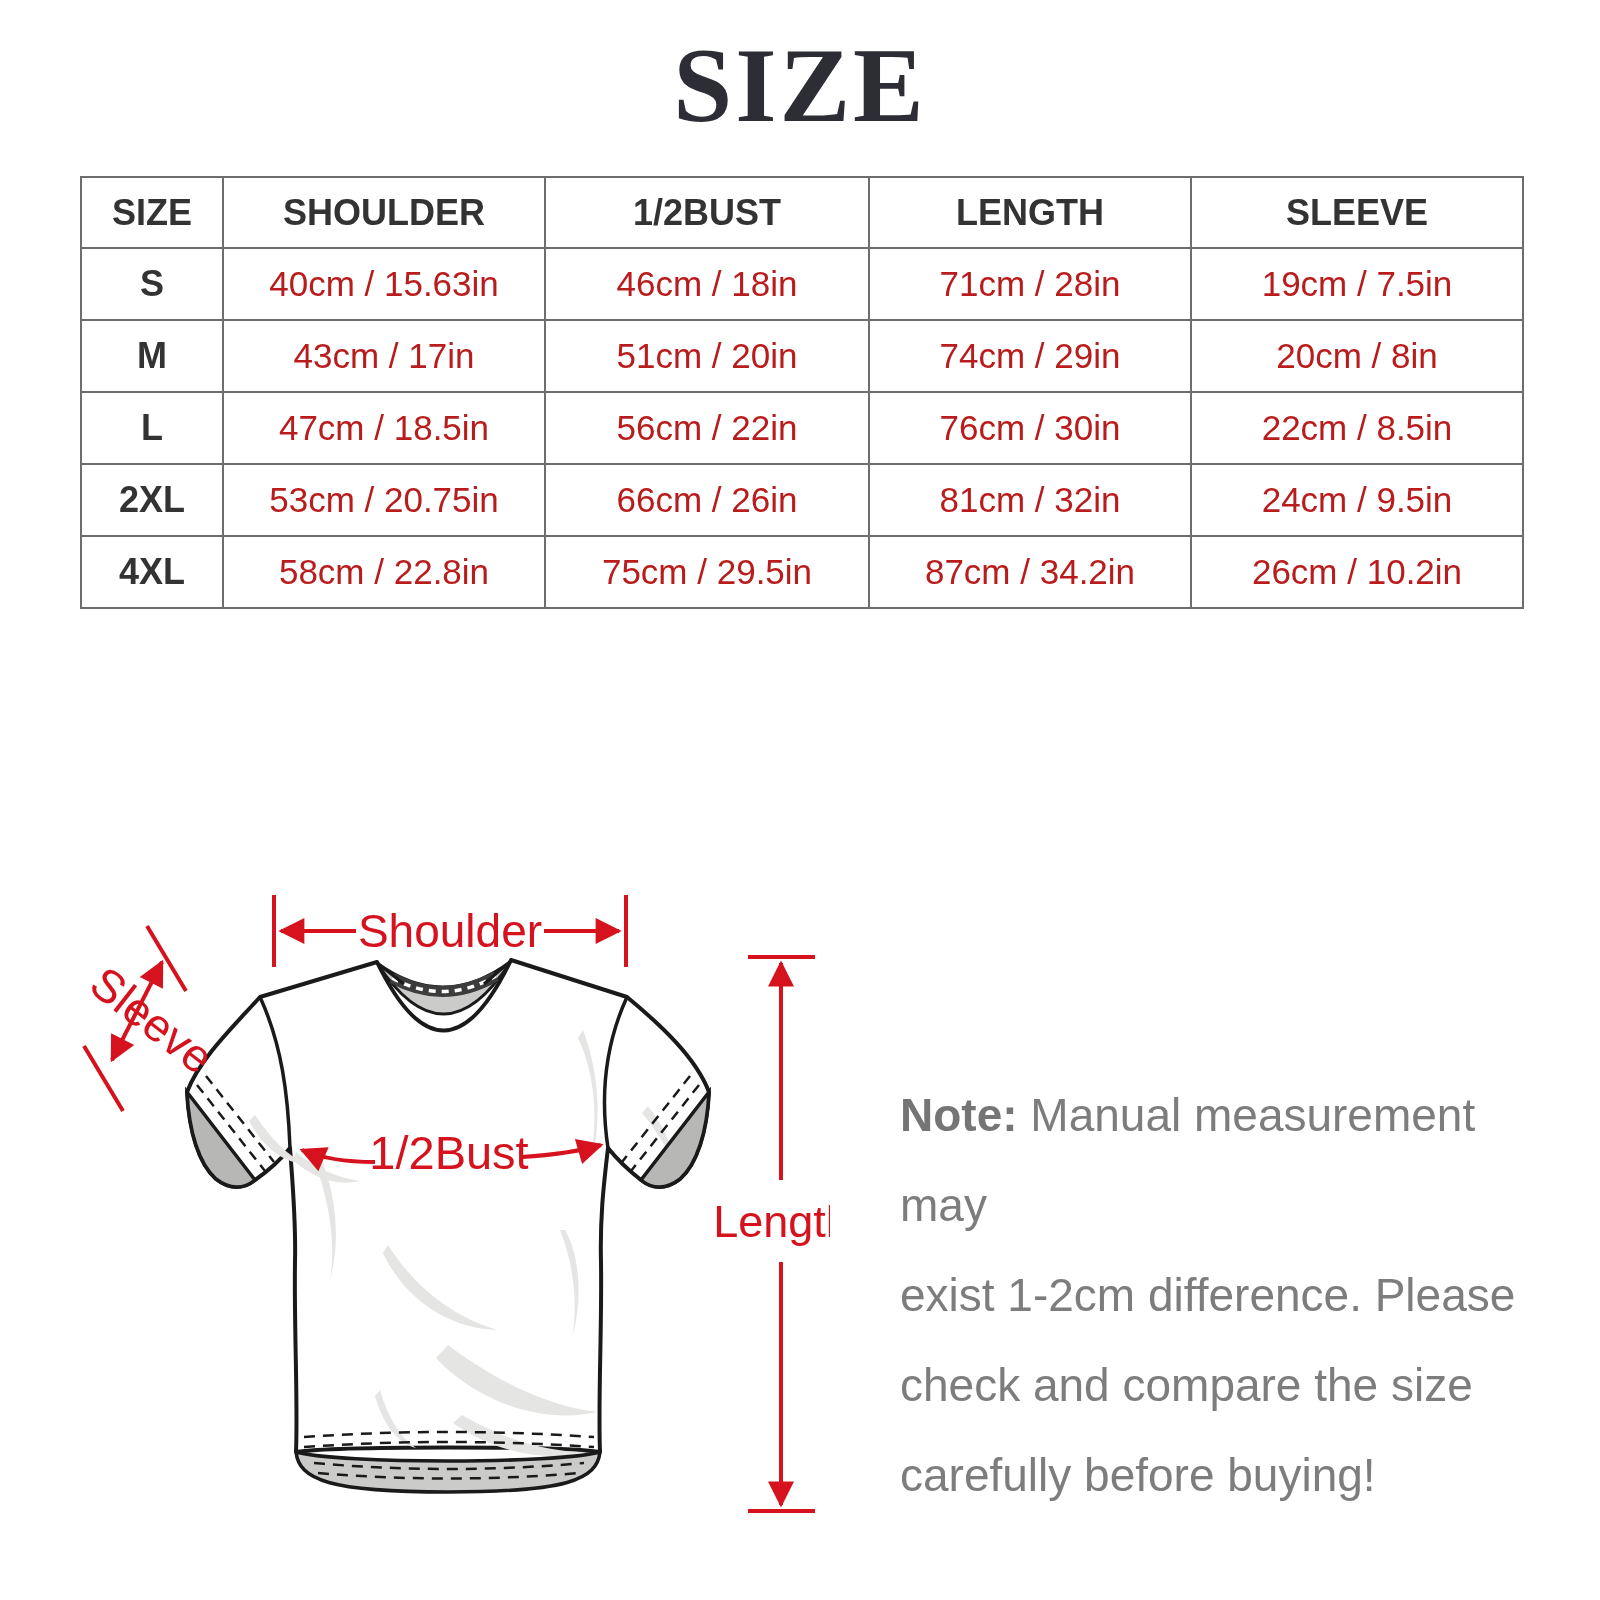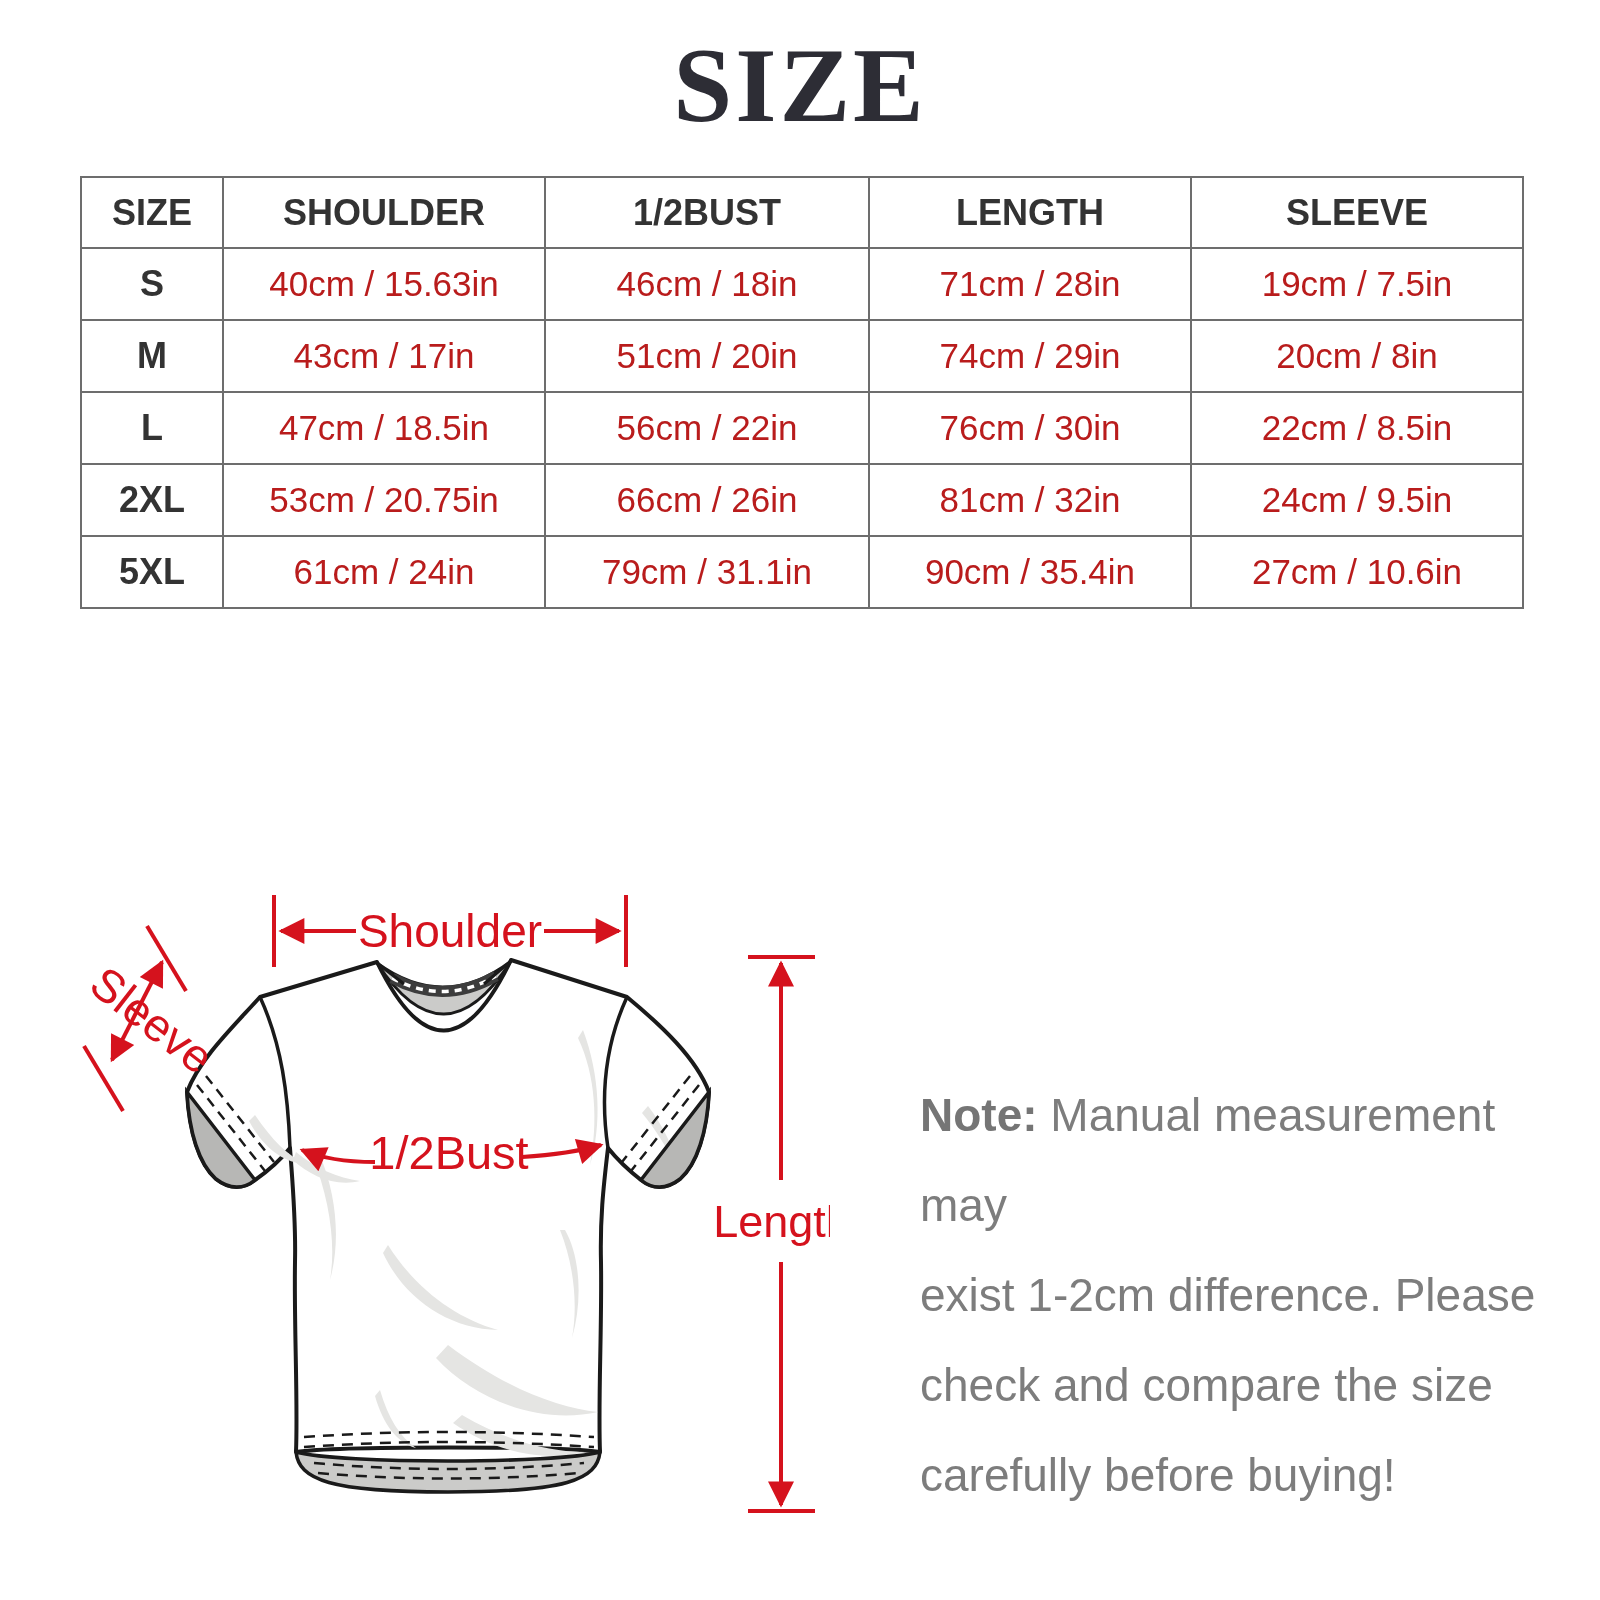--- a/index.html
+++ b/index.html
@@ -24,21 +24,21 @@
     height:69px;font-size:36px;font-weight:700;color:#333333;
   }
   table.size-table td{
     height:70px;font-size:35px;font-weight:400;color:#b91c1c;
   }
   table.size-table td:first-child{
     font-weight:700;color:#333333;font-size:36px;
   }
   .figure-wrap{position:absolute;left:40px;top:860px;width:790px;height:700px;}
   .note{
-    position:absolute;left:920px;top:1070px;width:620px;
+    position:absolute;left:900px;top:1070px;width:620px;
     font-size:46px;line-height:90px;color:#7d7d7d;
   }
   .note b{font-weight:700;color:#757575;}
   .note-line{display:block;}
 </style>
 </head>
 <body>
 
 <div class="page-title">SIZE</div>
 
@@ -82,25 +82,25 @@
         <td>22cm / 8.5in</td>
       </tr>
       <tr>
         <td>2XL</td>
         <td>53cm / 20.75in</td>
         <td>66cm / 26in</td>
         <td>81cm / 32in</td>
         <td>24cm / 9.5in</td>
       </tr>
       <tr>
-        <td>5XL</td>
-        <td>61cm / 24in</td>
-        <td>79cm / 31.1in</td>
-        <td>90cm / 35.4in</td>
-        <td>27cm / 10.6in</td>
+        <td>4XL</td>
+        <td>58cm / 22.8in</td>
+        <td>75cm / 29.5in</td>
+        <td>87cm / 34.2in</td>
+        <td>26cm / 10.2in</td>
       </tr>
     </tbody>
 </table>
 
 <div class="figure-wrap">
 <svg width="790" height="700" viewBox="40 860 790 700" xmlns="http://www.w3.org/2000/svg">
   <defs>
     <marker id="arrow" viewBox="0 0 10 10" refX="9" refY="5" markerWidth="7.5" markerHeight="6.5" orient="auto-start-reverse">
       <path d="M0,0 L10,5 L0,10 Z" fill="#d5121d"></path>
     </marker>

